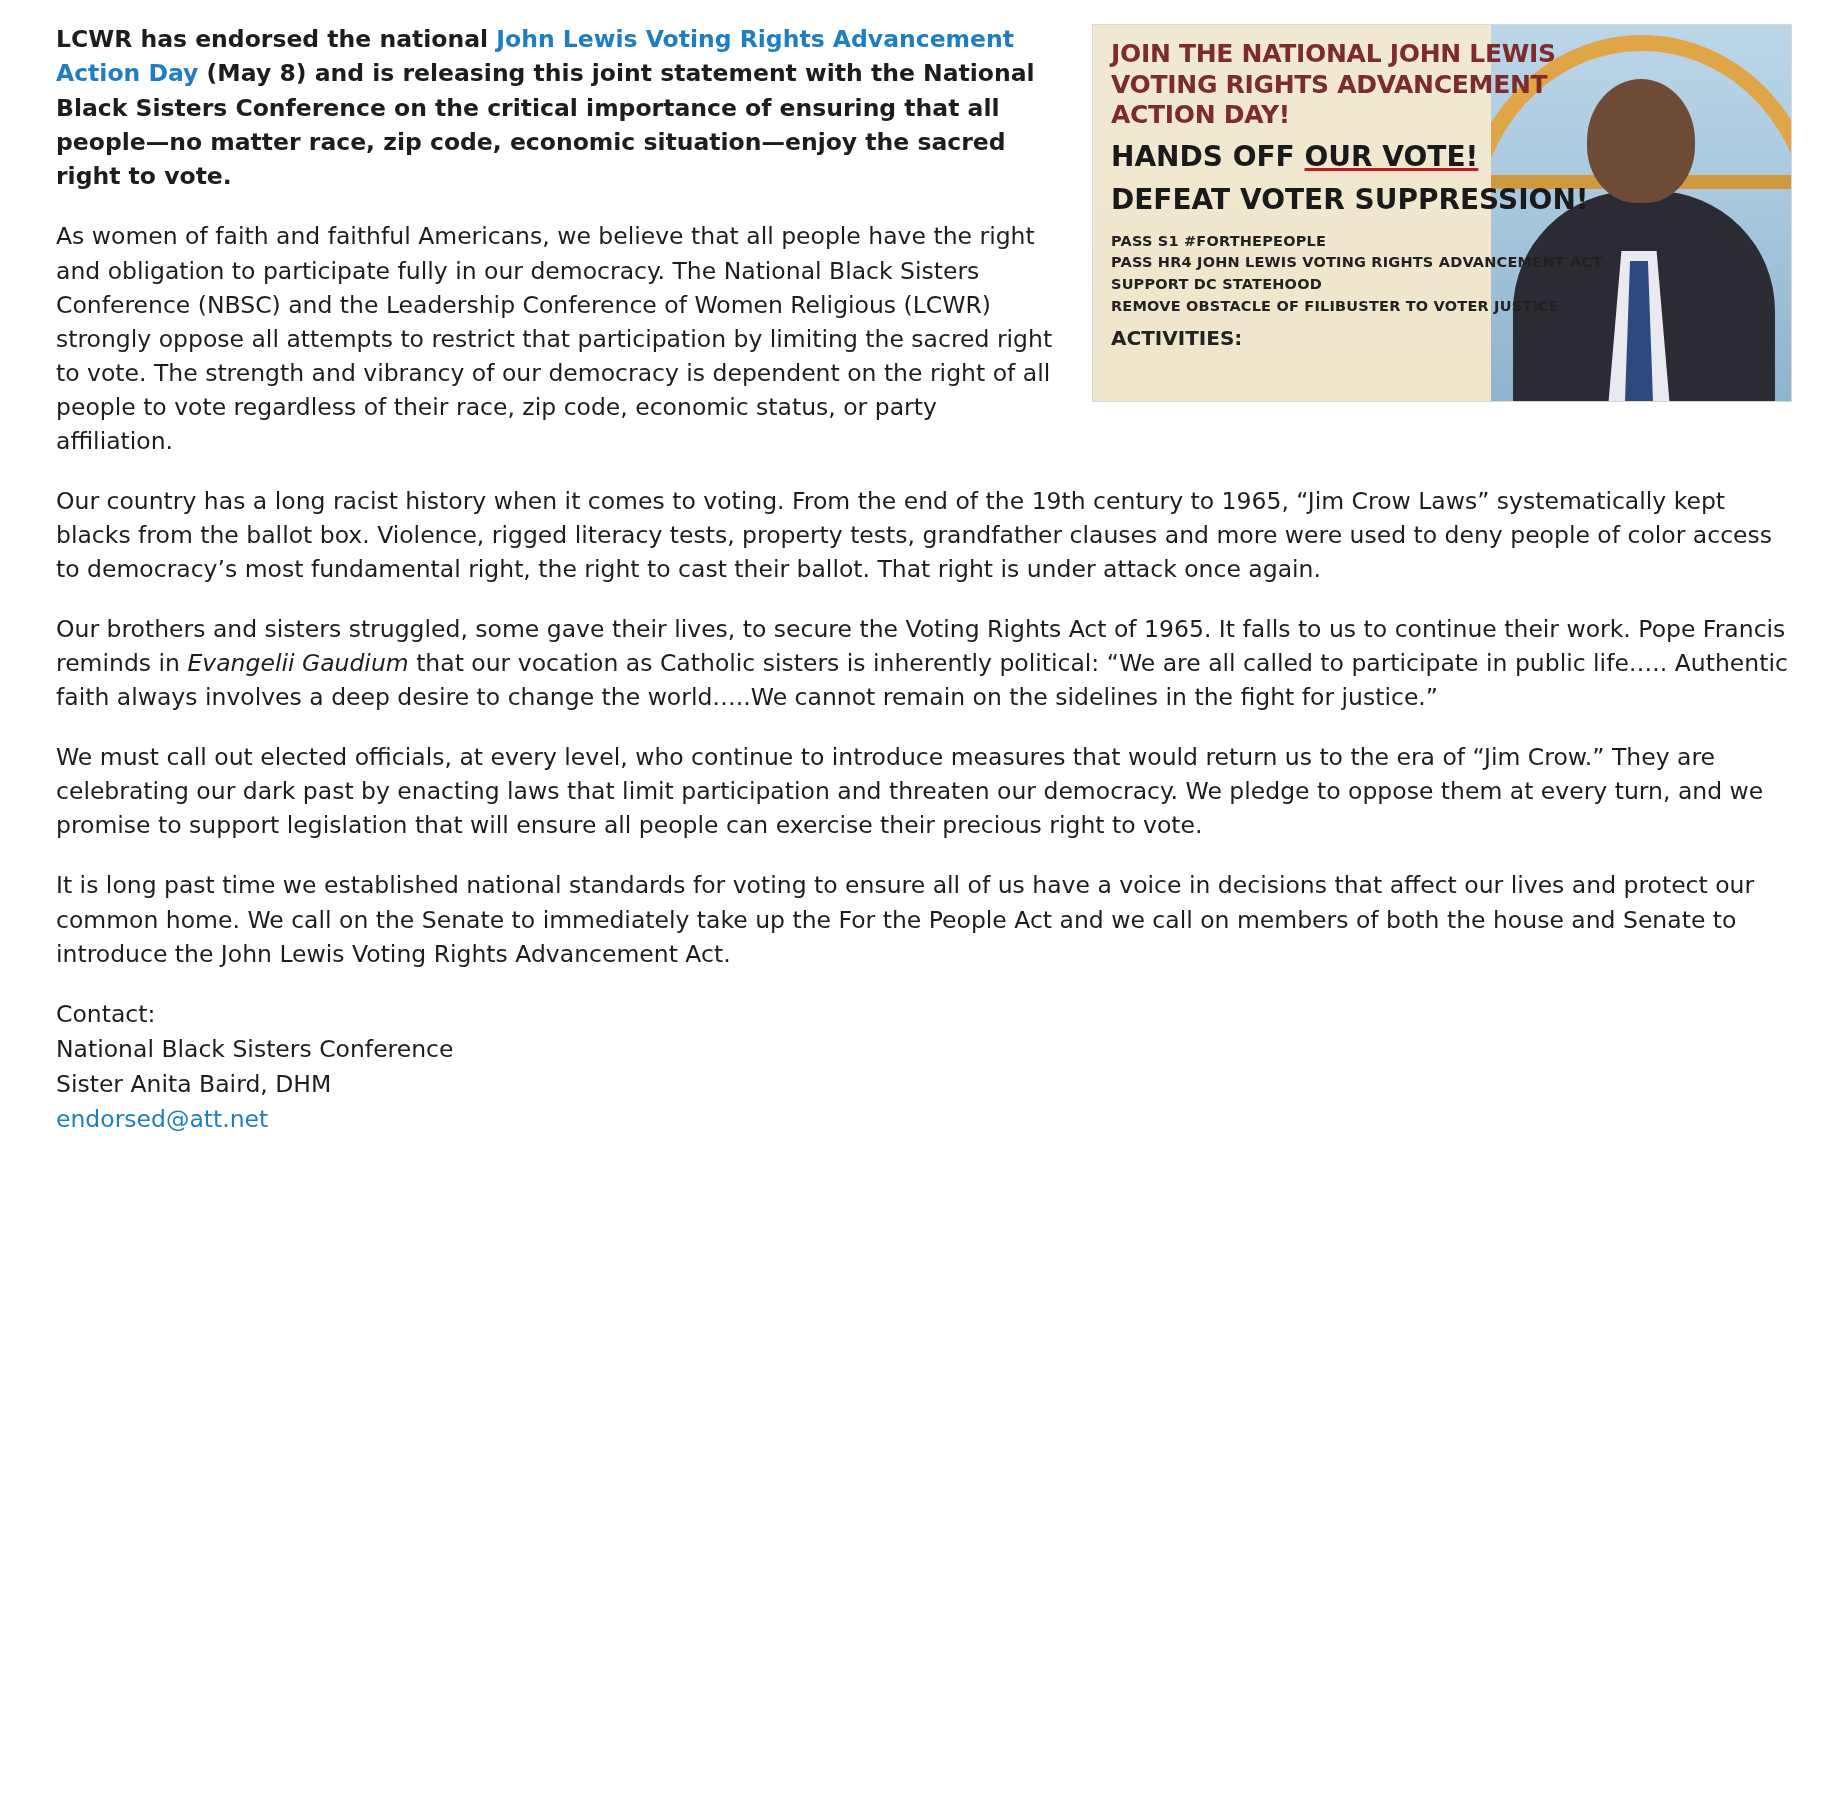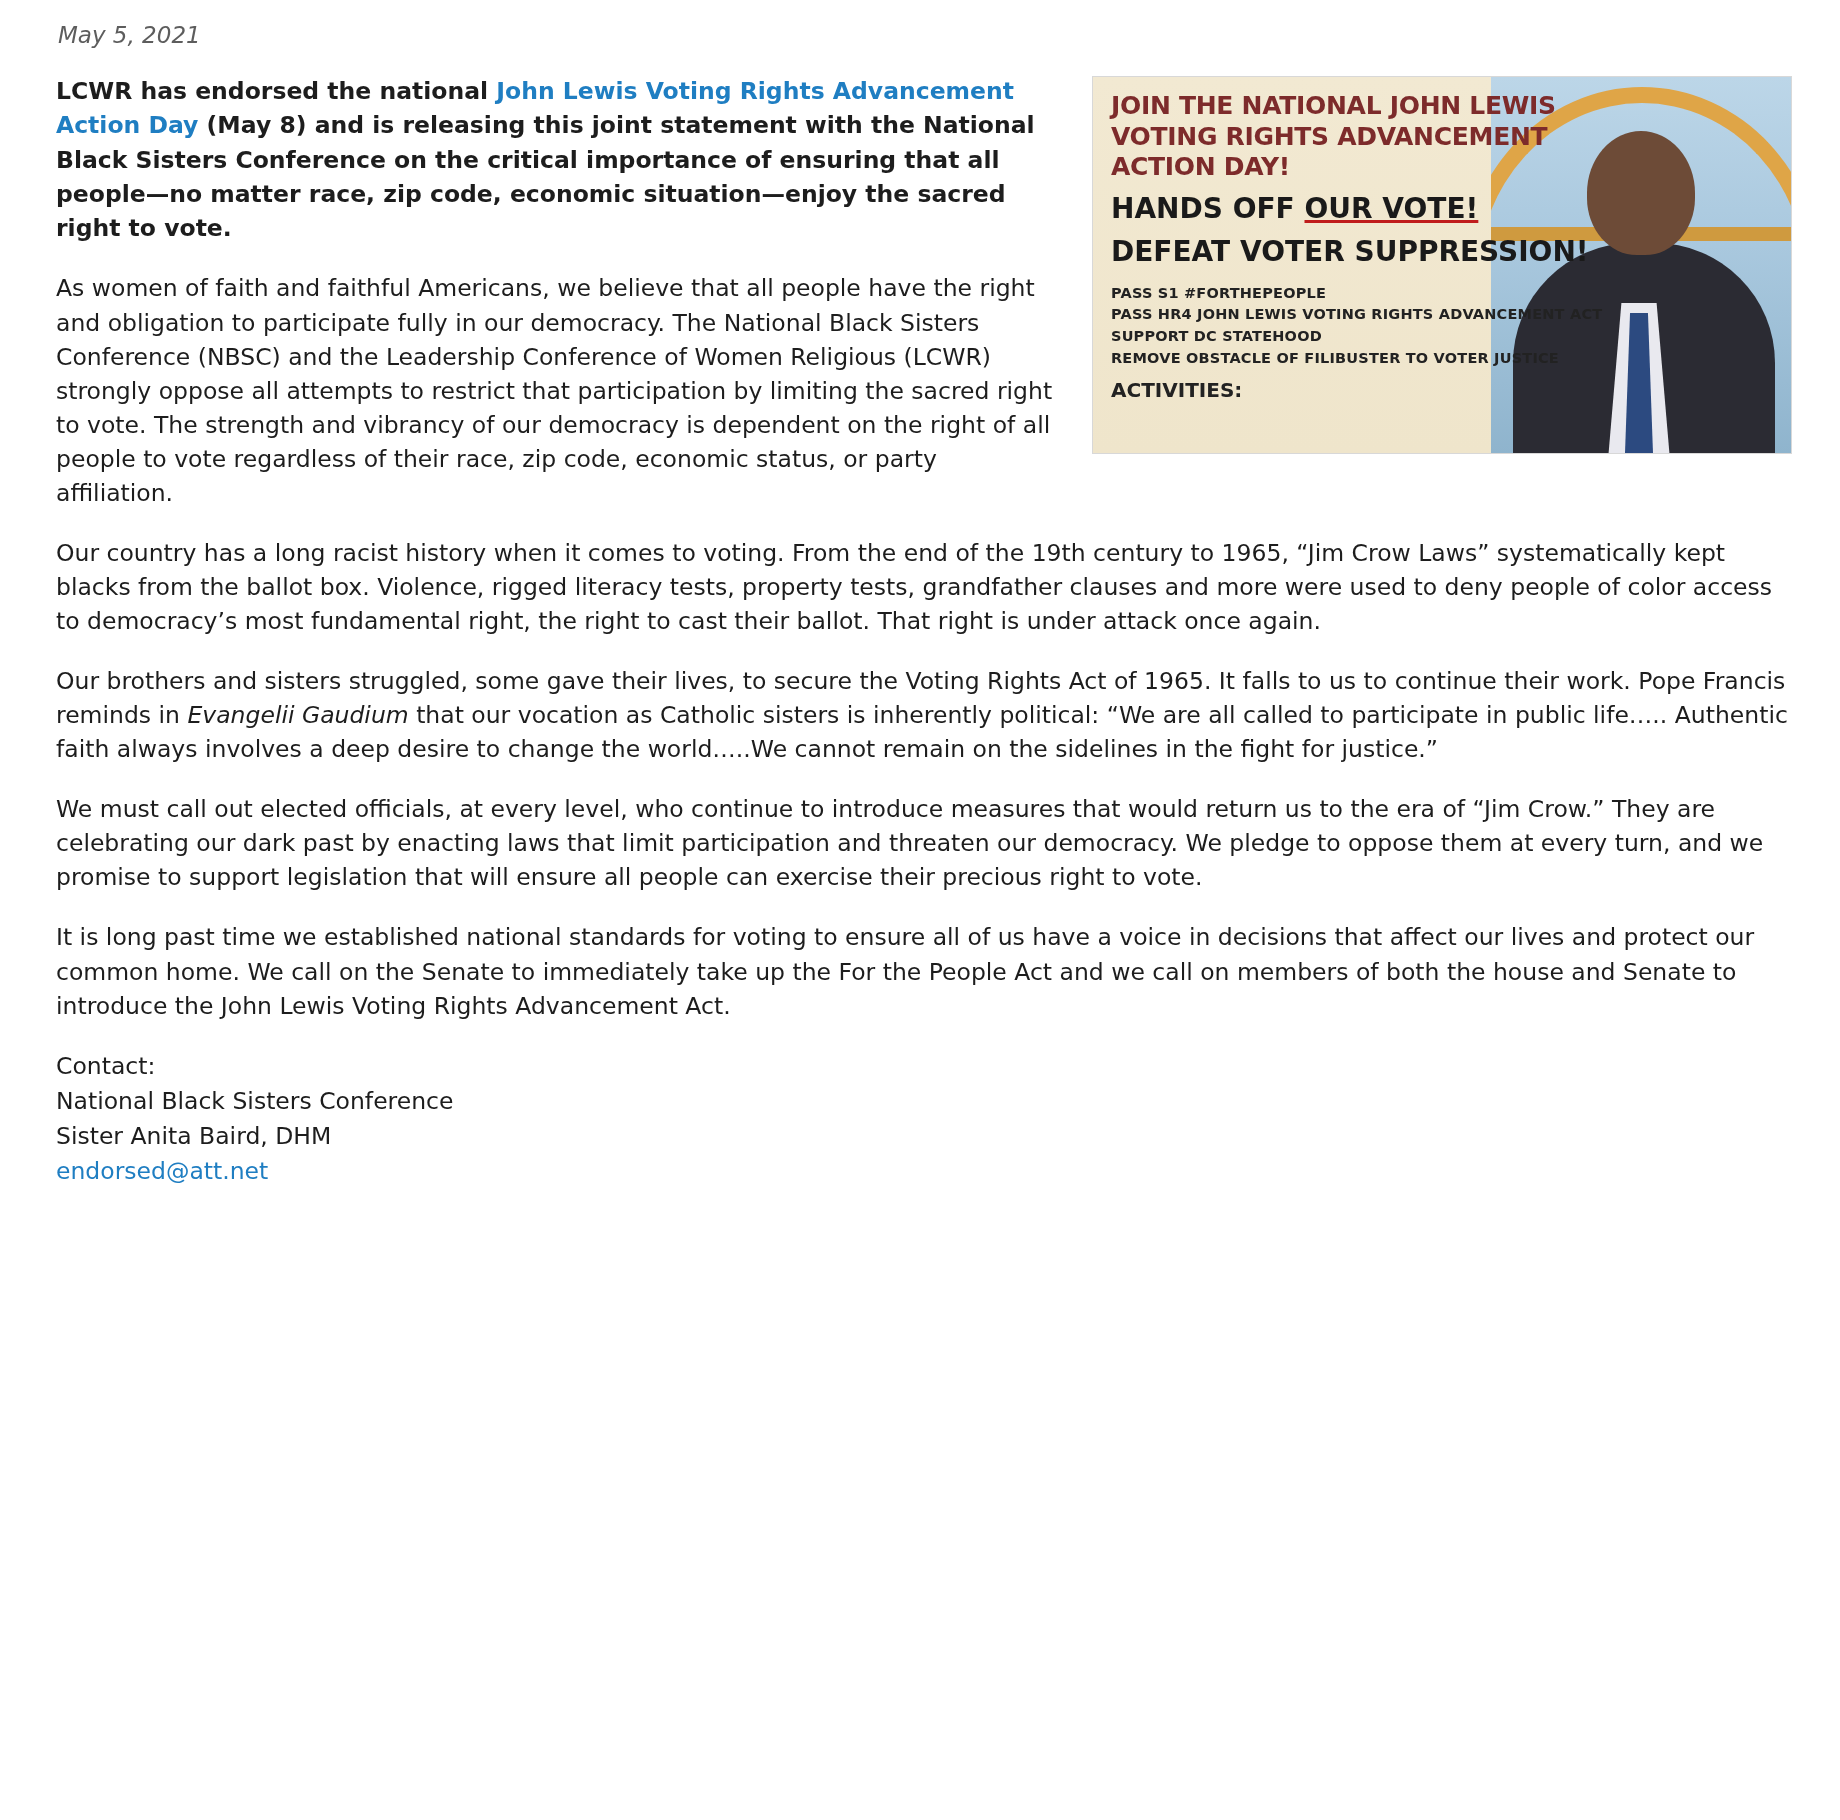--- a/index.html
+++ b/index.html
@@ -201,21 +201,20 @@
   .em { font-style: italic; }
   .clearfix::after { content: ""; display: table; clear: both; }
 </style>
 </head>
 <body>
 
 <div class="page-wash"></div>
 
 <div class="page">
 
-  <div class="date">May 5, 2021</div>
 
   <div class="content clearfix">
 
     <div class="figure">
       <div class="poster">
         <div class="poster-photo">
           <div class="bridge-arc"></div>
           <div class="bridge-deck"></div>
           <div class="man-body"></div>
           <div class="man-shirt"></div>

